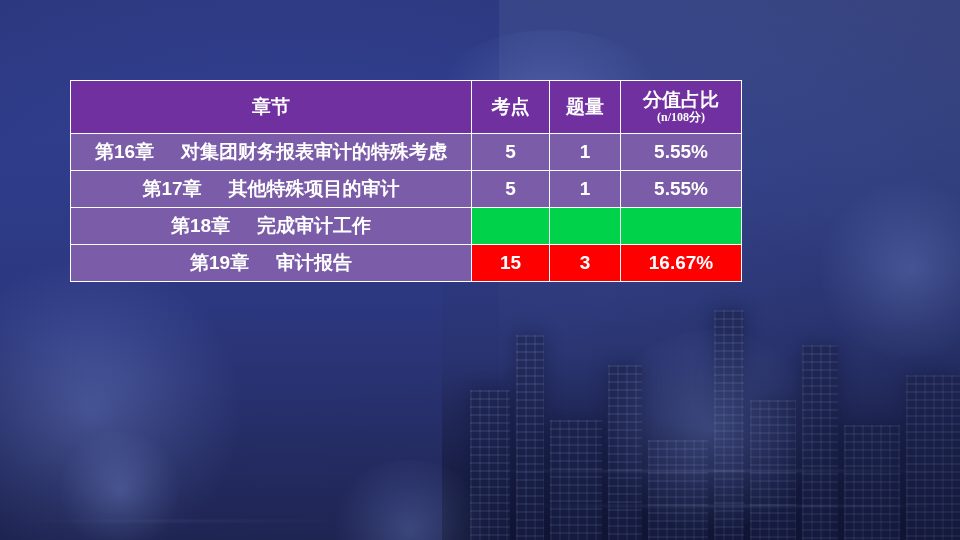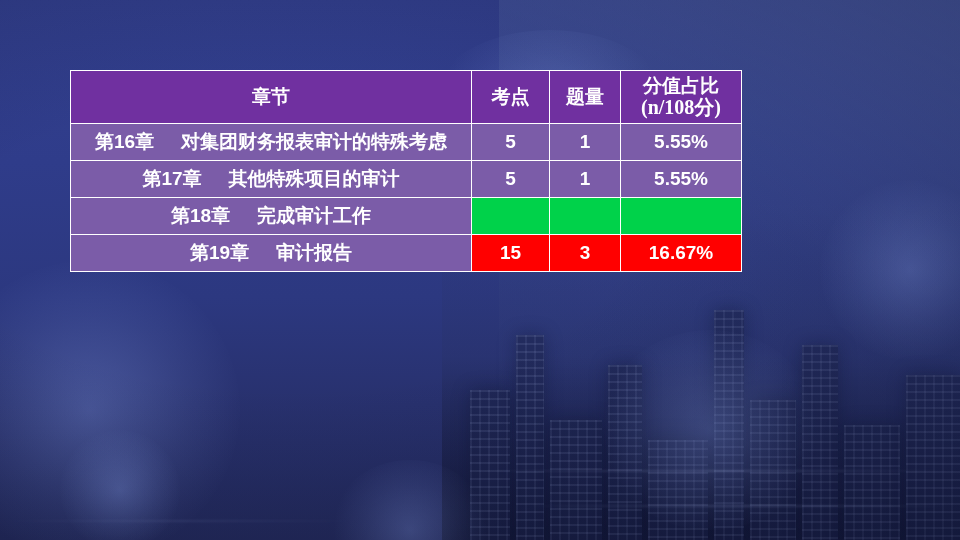--- a/index.html
+++ b/index.html
@@ -71,21 +71,21 @@
     position: absolute;
     inset: 0;
     background: radial-gradient(ellipse at 30% 45%, rgba(0,0,0,0) 35%, rgba(12,16,44,0.35) 100%);
     pointer-events: none;
   }
 
   
   .table-wrap {
     position: absolute;
     left: 70px;
-    top: 70px;
+    top: 80px;
     width: 667px;
   }
   table.grid {
     border-collapse: collapse;
     table-layout: fixed;
     width: 667px;
     background: transparent;
   }
   table.grid td, table.grid th {
     border: 1px solid #ffffff;
@@ -100,21 +100,21 @@
   
   thead th {
     background: #7030a0;
     height: 52px;
     font-size: 19.5px;
   }
   th.h-chapter { width: 400px; }
   th.h-points  { width: 77px; }
   th.h-count   { width: 70px; }
   th.h-ratio   { width: 120px; font-size: 17px; font-family: Liberation Serif, serif; }
-  th.h-ratio .l2 { display: block; font-size: 20px; }
+  th.h-ratio .l2 { display: block; font-size: 12px; }
 
   tbody tr { height: 37px; border-radius: 13px; }
   td.chapter {
     background: #7b5ca8;
     text-align: left;
     padding-left: 6px;
     font-size: 19px;
     white-space: nowrap;
   }
   td.chapter .num {

